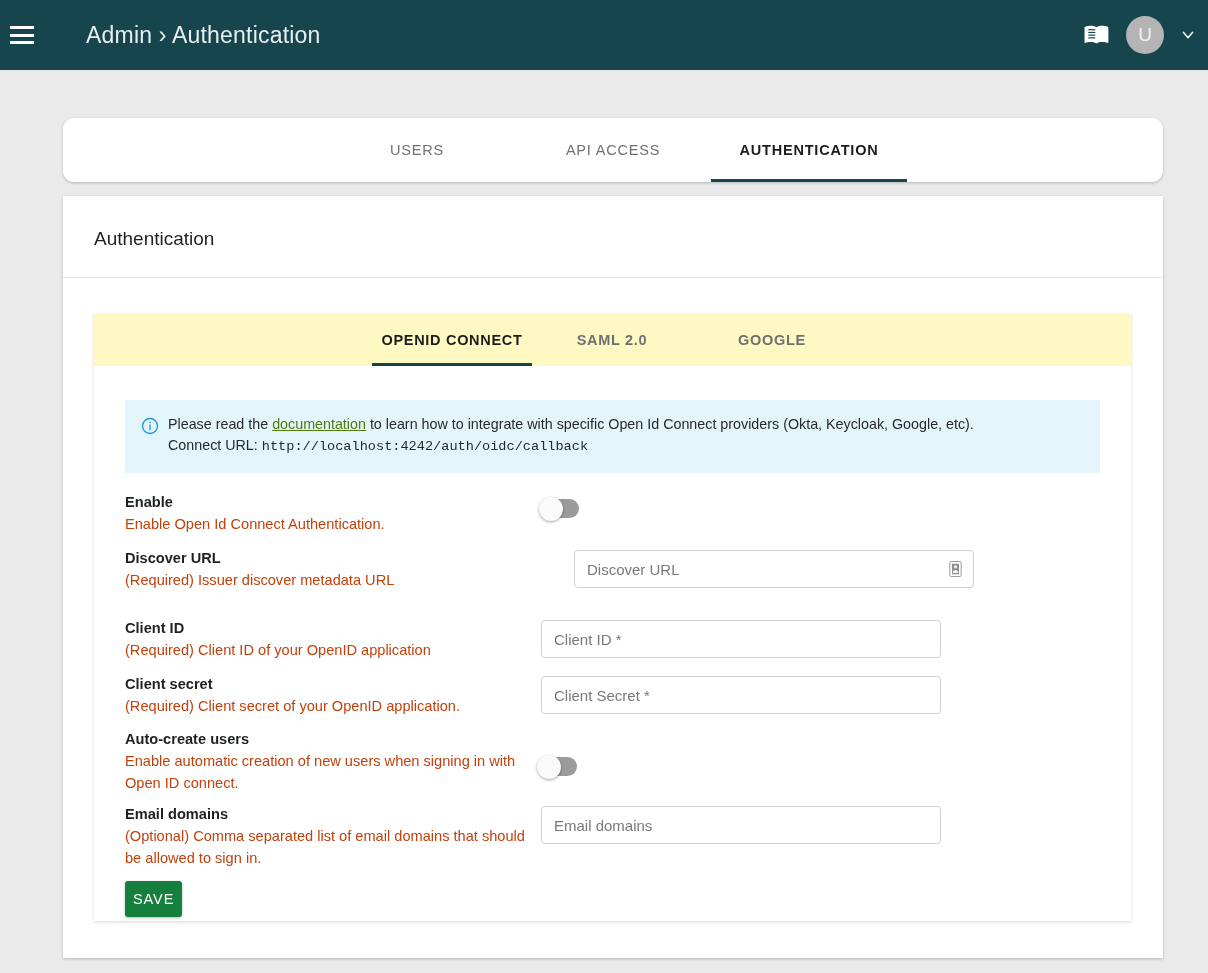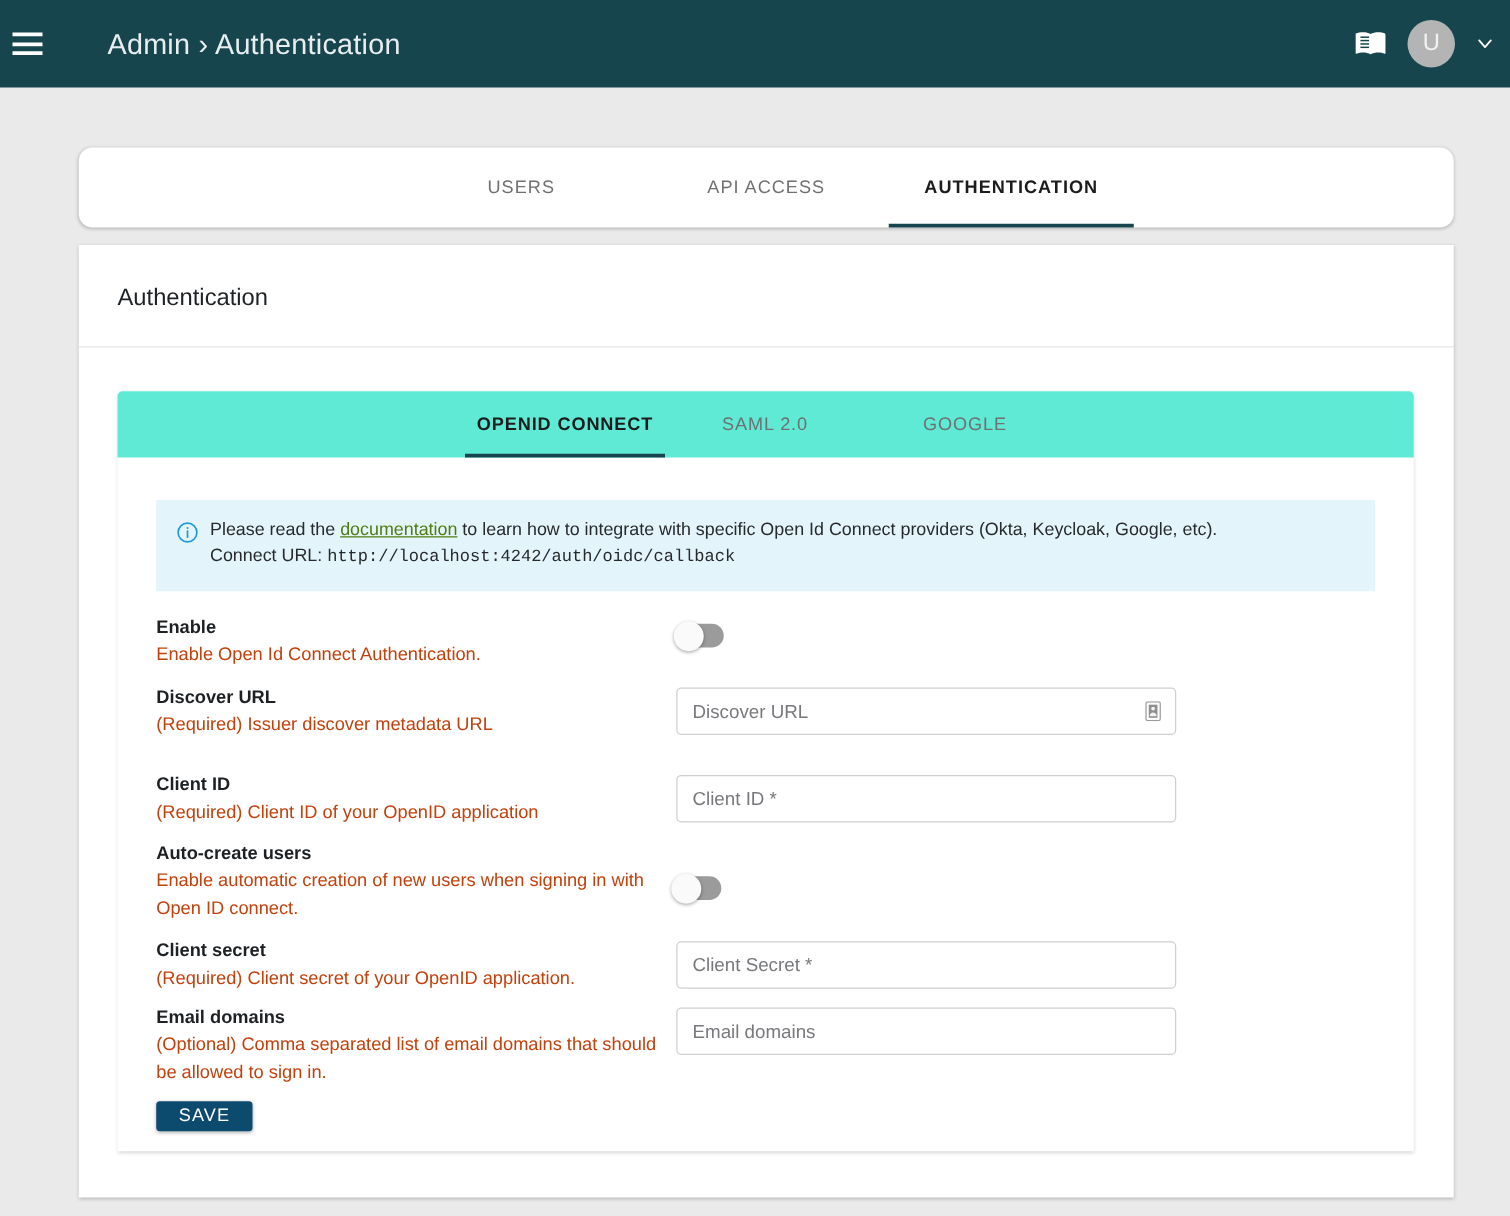--- a/index.html
+++ b/index.html
@@ -78,29 +78,29 @@
   }
 
   
   .inner-panel {
     position: absolute; left: 31px; top: 117px;
     width: 1037px; height: 608px;
     background: #fff;
     box-shadow: 0 1px 3px rgba(0,0,0,.16);
   }
   .inner-tabbar {
-    height: 53px; background: #5eead4;
+    height: 53px; background: #fef9c3;
     border-radius: 4px 4px 0 0;
     display: flex; align-items: stretch;
     padding-left: 278px;
   }
   .inner-tab {
     min-width: 160px;
     display: flex; align-items: center; justify-content: center;
-    font-size: 14.5px; font-weight: 400; letter-spacing: .7px;
+    font-size: 14.5px; font-weight: 700; letter-spacing: .7px;
     color: #6f7072; cursor: pointer; position: relative;
     text-transform: uppercase;
   }
   .inner-tab.active { color: #1c1c1c; font-weight: 700; }
   .inner-tab.active::after {
     content: ""; position: absolute; left: 0; right: 0; bottom: 0;
     height: 3px; background: #17454e;
   }
 
   
@@ -144,24 +144,24 @@
   }
   .input::placeholder { color: #77797d; opacity: 1; }
   .autofill-icon {
     position: absolute; right: 12px; top: 50%; transform: translateY(-50%);
     width: 13px; height: 16px; pointer-events: none;
   }
   .input-wrap { position: relative; width: 400px; }
 
   .save-btn {
     margin-left: 31px; margin-top: 0;
-    background: #0c4a6e; color: #ffffff;
+    background: #15803d; color: #ffffff;
     border: none; border-radius: 3px;
     font-size: 14.5px; font-weight: 500; letter-spacing: .9px;
-    padding: 0 18px; height: 24px; cursor: pointer;
+    padding: 0 8px; height: 36px; cursor: pointer;
     font-family: "Liberation Sans", sans-serif;
     box-shadow: 0 1px 3px rgba(0,0,0,.28);
   }
 </style>
 </head>
 <body>
 
 <div class="appbar">
   <div class="hamburger">
     <span></span>
@@ -230,21 +230,21 @@
           <div class="f-desc">Enable Open Id Connect Authentication.</div>
         </div>
         <div class="ctrl-col" style="padding-top:7px;">
           <div class="toggle">
             <div class="knob"></div>
           </div>
         </div>
       </div>
 
       
-      <div class="row" style="margin-top:13px;">
+      <div class="row" style="margin-top:13px;gap:33px;">
         <div class="label-col">
           <div class="f-label">Discover URL</div>
           <div class="f-desc">(Required) Issuer discover metadata URL</div>
         </div>
         <div class="ctrl-col" style="padding-top:2px;">
           <div class="input-wrap">
             <input class="input" type="text" placeholder="Discover URL" style="">
             <span>
               <svg class="autofill-icon" viewBox="0 0 14 18">
                 <rect x="0.6" y="0.6" width="12.8" height="16.8" rx="1.4" fill="#fdfdfd" stroke="#9a9a9a" stroke-width="1.1"></rect>
@@ -262,44 +262,44 @@
         <div class="label-col">
           <div class="f-label">Client ID</div>
           <div class="f-desc">(Required) Client ID of your OpenID application</div>
         </div>
         <div class="ctrl-col" style="padding-top:2px;">
           <input class="input" type="text" placeholder="Client ID *" style="">
         </div>
       </div>
 
       
+      <div class="row" style="margin-top:13px;">
+        <div class="label-col">
+          <div class="f-label">Client secret</div>
+          <div class="f-desc">(Required) Client secret of your OpenID application.</div>
+        </div>
+        <div class="ctrl-col" style="padding-top:2px;">
+          <input class="input" type="text" placeholder="Client Secret *" style="">
+        </div>
+      </div>
+
+      
       <div class="row" style="margin-top:12px;">
         <div class="label-col" style="width:405px;">
           <div class="f-label">Auto-create users</div>
           <div class="f-desc">Enable automatic creation of new users when signing in with Open ID connect.</div>
         </div>
         <div class="ctrl-col" style="padding-top:28px; padding-left:9px;">
           <div class="toggle">
             <div class="knob"></div>
           </div>
         </div>
       </div>
 
       
-      <div class="row" style="margin-top:13px;">
-        <div class="label-col">
-          <div class="f-label">Client secret</div>
-          <div class="f-desc">(Required) Client secret of your OpenID application.</div>
-        </div>
-        <div class="ctrl-col" style="padding-top:2px;">
-          <input class="input" type="text" placeholder="Client Secret *" style="">
-        </div>
-      </div>
-
-      
       <div class="row" style="margin-top:10px;">
         <div class="label-col" style="width:416px;">
           <div class="f-label">Email domains</div>
           <div class="f-desc">(Optional) Comma separated list of email domains that should be allowed to sign in.</div>
         </div>
         <div class="ctrl-col" style="padding-top:2px;">
           <input class="input" type="text" placeholder="Email domains" style="">
         </div>
       </div>
 

